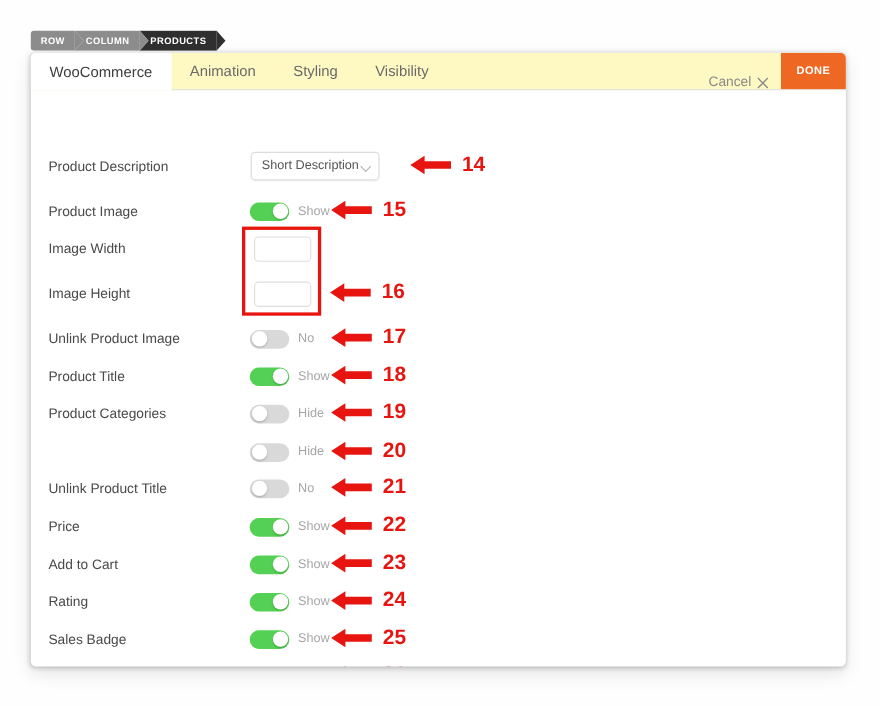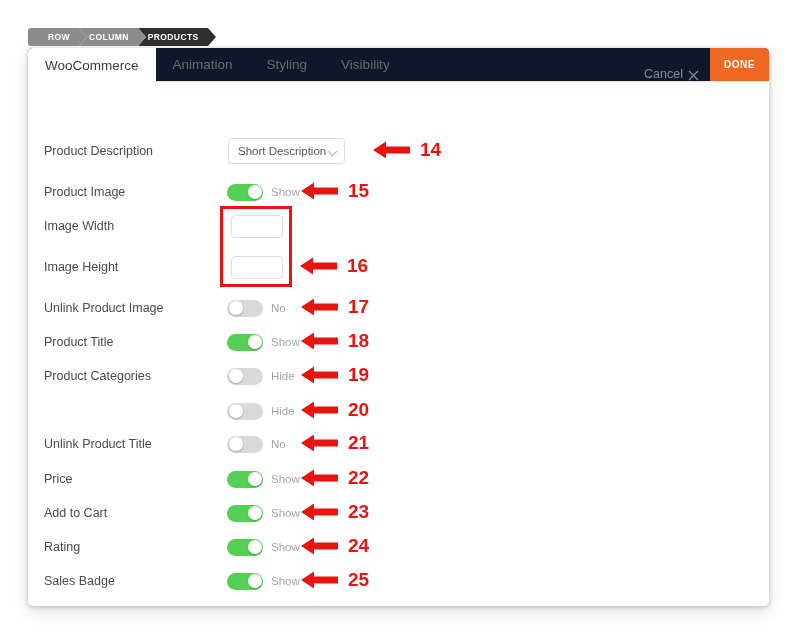--- a/index.html
+++ b/index.html
@@ -16,21 +16,21 @@
   .breadcrumb {
     position: absolute; left: 28px; top: 28px;
     height: 18px; display: flex; align-items: stretch;
     font-size: 8.5px; font-weight: bold; letter-spacing: .4px;
   }
   .crumb {
     position: relative; display: flex; align-items: center;
     color: #ffffff; padding: 0 9px 0 10px;
     background: #8c8c8c;
   }
-  .crumb:first-child { border-radius: 3px 0 0 3px; padding-left: 20px; text-align: right; }
+  .crumb:first-child { border-radius: 3px 0 0 3px; padding-left: 9px; text-align: right; }
   .crumb.active { background: #2f2f2f; }
   .crumb .tip {
     position: absolute; right: -8px; top: 0; width: 0; height: 0;
     border-top: 9px solid transparent; border-bottom: 9px solid transparent;
     border-left: 8px solid #8c8c8c; z-index: 2;
   }
   .crumb.active .tip { border-left-color: #2f2f2f; }
   .crumb .notch {
     position: absolute; left: 0; top: 0; width: 0; height: 0;
     border-top: 9px solid transparent; border-bottom: 9px solid transparent;
@@ -42,21 +42,21 @@
   .panel {
     position: absolute; left: 28px; top: 48px;
     width: 741px; height: 558px;
     background: #ffffff;
     border-radius: 5px;
     box-shadow: 0 1px 5px rgba(0,0,0,.22), 0 6px 16px rgba(0,0,0,.10);
     overflow: hidden;
   }
   .tabbar {
     position: relative; height: 34px;
-    background: #0f172a;
+    background: #fef9c3;
     border-bottom: 1px solid #e2e2e2;
     display: flex; align-items: stretch; gap: 23px;
   }
   .tab {
     display: flex; align-items: center;
     padding: 0 17px;
     font-size: 13.5px; color: #6a6a6a;
     cursor: default;
   }
   .tab.active {

